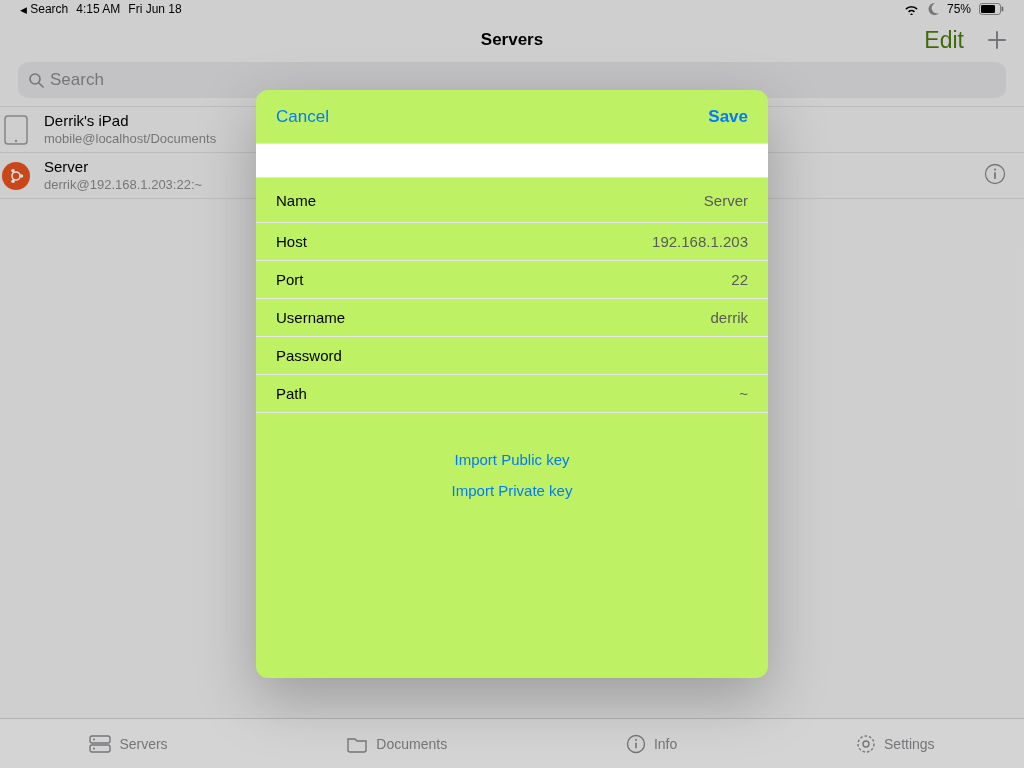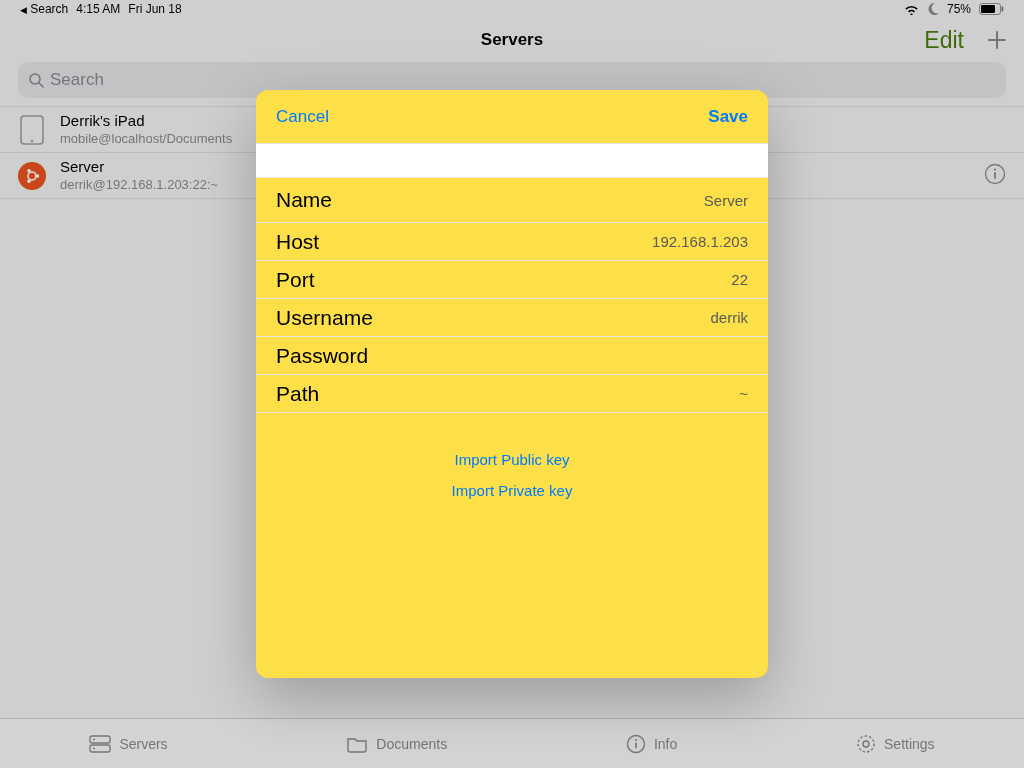--- a/index.html
+++ b/index.html
@@ -20,46 +20,46 @@
     
     
     .searchwrap { padding:0 18px 8px 18px; }
     .searchbar { height:36px; background:#e4e4e6; border-radius:10px; display:flex; align-items:center; padding:0 10px; gap:6px; }
     .searchbar .mag svg { display:block; }
     .searchbar input { border:none; background:transparent; flex:1; font-size:17px; color:#333; outline:none; }
     .searchbar input::placeholder { color:#8a8a8e; }
     
     
     .list { border-top:1px solid #dcdcdc; }
-    .row { display:flex; align-items:center; height:46px; padding:0 18px; border-bottom:1px solid #dcdcdc; gap:14px; position:relative; }
+    .row { display:flex; align-items:center; height:46px; padding:0 2px; border-bottom:1px solid #dcdcdc; gap:14px; position:relative; }
     .row .icon { width:28px; height:28px; display:flex; align-items:center; justify-content:center; }
     .row .txt { display:flex; flex-direction:column; justify-content:center; }
     .row .title { font-size:15px; color:#000; line-height:1.25; }
     .row .sub { font-size:13px; color:#8a8a8e; line-height:1.2; }
     .row .info-btn { position:absolute; right:18px; }
     .ubuntu-icon { width:28px; height:28px; border-radius:14px; background:#e95420; display:flex; align-items:center; justify-content:center; }
     
     
     .tabbar { position:absolute; bottom:0; left:0; right:0; height:50px; border-top:1px solid #d0d0d0; background:#f7f7f7; display:flex; justify-content:space-around; align-items:center; }
     .tab { display:flex; align-items:center; gap:8px; color:#8a8a8e; font-size:14px; }
     .tab svg { display:block; }
     
     
     .dimmer { position:absolute; inset:0; background:rgba(0,0,0,0.14); }
     
     
-    .modal { position:absolute; left:256px; top:90px; width:512px; height:588px; background:#fde047; border-radius:12px; overflow:hidden; box-shadow:0 20px 60px rgba(0,0,0,0.25); display:flex; flex-direction:column; }
+    .modal { position:absolute; left:256px; top:90px; width:512px; height:588px; background:#bef264; border-radius:12px; overflow:hidden; box-shadow:0 20px 60px rgba(0,0,0,0.25); display:flex; flex-direction:column; }
     .modal-hdr { height:54px; border-bottom:1px solid #e3e3e3; display:flex; align-items:center; justify-content:space-between; padding:0 20px; }
     .modal-hdr .cancel { color:#007aff; font-size:17px; }
     .modal-hdr .save { color:#007aff; font-size:17px; font-weight:600; }
     .modal-gap { height:33px; background:#fff; }
     .modal-body { flex:1; }
     .mrow { height:38px; display:flex; align-items:center; justify-content:space-between; padding:0 20px; border-bottom:1px solid #e6e6e6; }
     .mrow:first-child { border-top:1px solid #e6e6e6; height:46px; }
-    .mlabel { font-size:21px; color:#000; }
+    .mlabel { font-size:15px; color:#000; }
     .mval { font-size:15px; color:#5a5a5a; }
     .mval.input { color:#5a5a5a; }
     .toggle { width:50px; height:30px; background:#e9e9ea; border-radius:15px; position:relative; }
     .toggle .knob { width:26px; height:26px; background:#fff; border-radius:13px; position:absolute; top:2px; left:2px; box-shadow:0 1px 3px rgba(0,0,0,0.25); }
     .modal-links { padding-top:38px; display:flex; flex-direction:column; align-items:center; gap:14px; }
     .modal-links .lnk { color:#007aff; font-size:15px; }
   </style>
 </head>
 <body>
 

